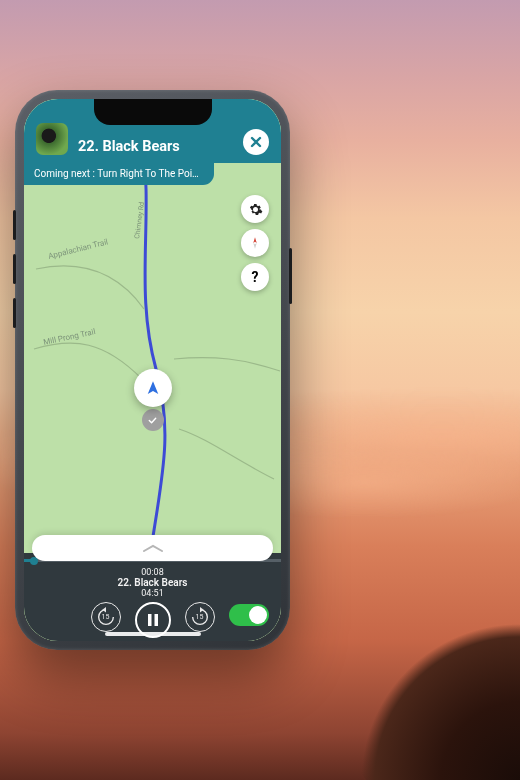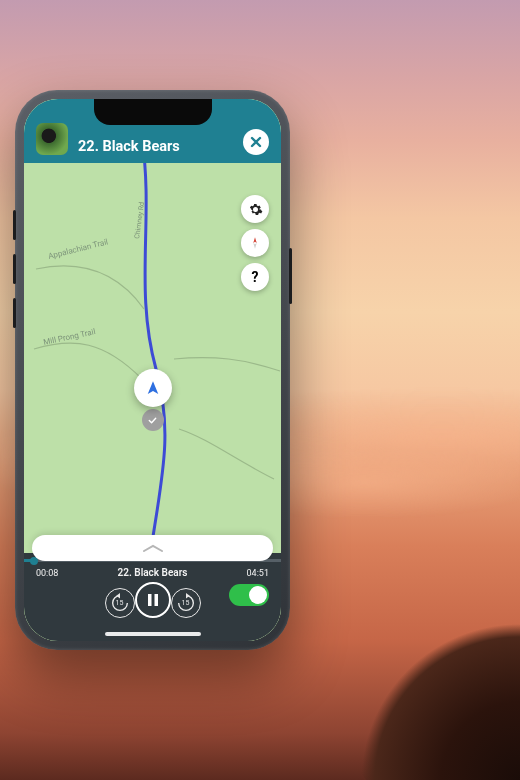--- a/index.html
+++ b/index.html
@@ -179,26 +179,26 @@
   .progress .fill {
     position: absolute; left: 0; top: 0; bottom: 0; width: 4%;
     background: #1f8092;
   }
   .progress .knob {
     position: absolute; left: 4%; top: 50%; transform: translate(-50%,-50%);
     width: 8px; height: 8px; border-radius: 50%; background: #1f8092;
   }
   .pl-row1 {
     display: flex; justify-content: space-between; align-items: center;
-    font-size: 9px; padding: 5px 12px 2px 12px;
+    font-size: 9px; padding: 5px 12px 2px 12px; flex-direction: column;
   }
   .pl-row1 .ttl { font-weight: 600; font-size: 10px; }
   .pl-row2 {
-    display: flex; align-items: flex-end; justify-content: center;
-    margin-top: 2px;
+    display: flex; align-items: flex-start; justify-content: center;
+    gap: 14px; margin-top: 2px;
     position: relative;
   }
   .skip, .play {
     width: 30px; height: 30px; border-radius: 50%;
     border: 1.5px solid #e8e8e8;
     display: flex; align-items: center; justify-content: center;
     cursor: pointer; color: #e8e8e8;
     position: relative;
   }
   .skip .n { font-size: 7px; position: absolute; }
@@ -248,20 +248,21 @@
     <div class="header">
       <div class="thumb"></div>
       <div class="title">22. Black Bears</div>
       <div class="close-btn">
         <svg width="12" height="12" viewBox="0 0 12 12">
             <path d="M2 2 L10 10 M10 2 L2 10" stroke="#1f8092" stroke-width="2.4" stroke-linecap="round"></path>
           </svg>
       </div>
     </div>
 
+    <div class="upnext">Coming next : Turn Right To The Poin...</div>
 
     <div class="map-btn settings">
       <svg width="15" height="15" viewBox="0 0 24 24">
           <path fill="#222" d="M12 8a4 4 0 100 8 4 4 0 000-8zm9 4a7 7 0 01-.1 1.1l2.1 1.6-2 3.5-2.4-1a7 7 0 01-1.9 1.1l-.4 2.6h-4l-.4-2.6a7 7 0 01-1.9-1.1l-2.4 1-2-3.5 2.1-1.6A7 7 0 015 12a7 7 0 01.1-1.1L3 9.3l2-3.5 2.4 1a7 7 0 011.9-1.1L9.7 3h4l.4 2.6a7 7 0 011.9 1.1l2.4-1 2 3.5-2.1 1.6c.1.4.1.8.1 1.2z"></path>
         </svg>
     </div>
     <div class="map-btn compass">
       <svg width="14" height="14" viewBox="0 0 24 24">
           <polygon points="12,2 15,12 12,10 9,12" fill="#d4473a"></polygon>
           <polygon points="12,22 15,12 12,14 9,12" fill="#cfcfcf"></polygon>

